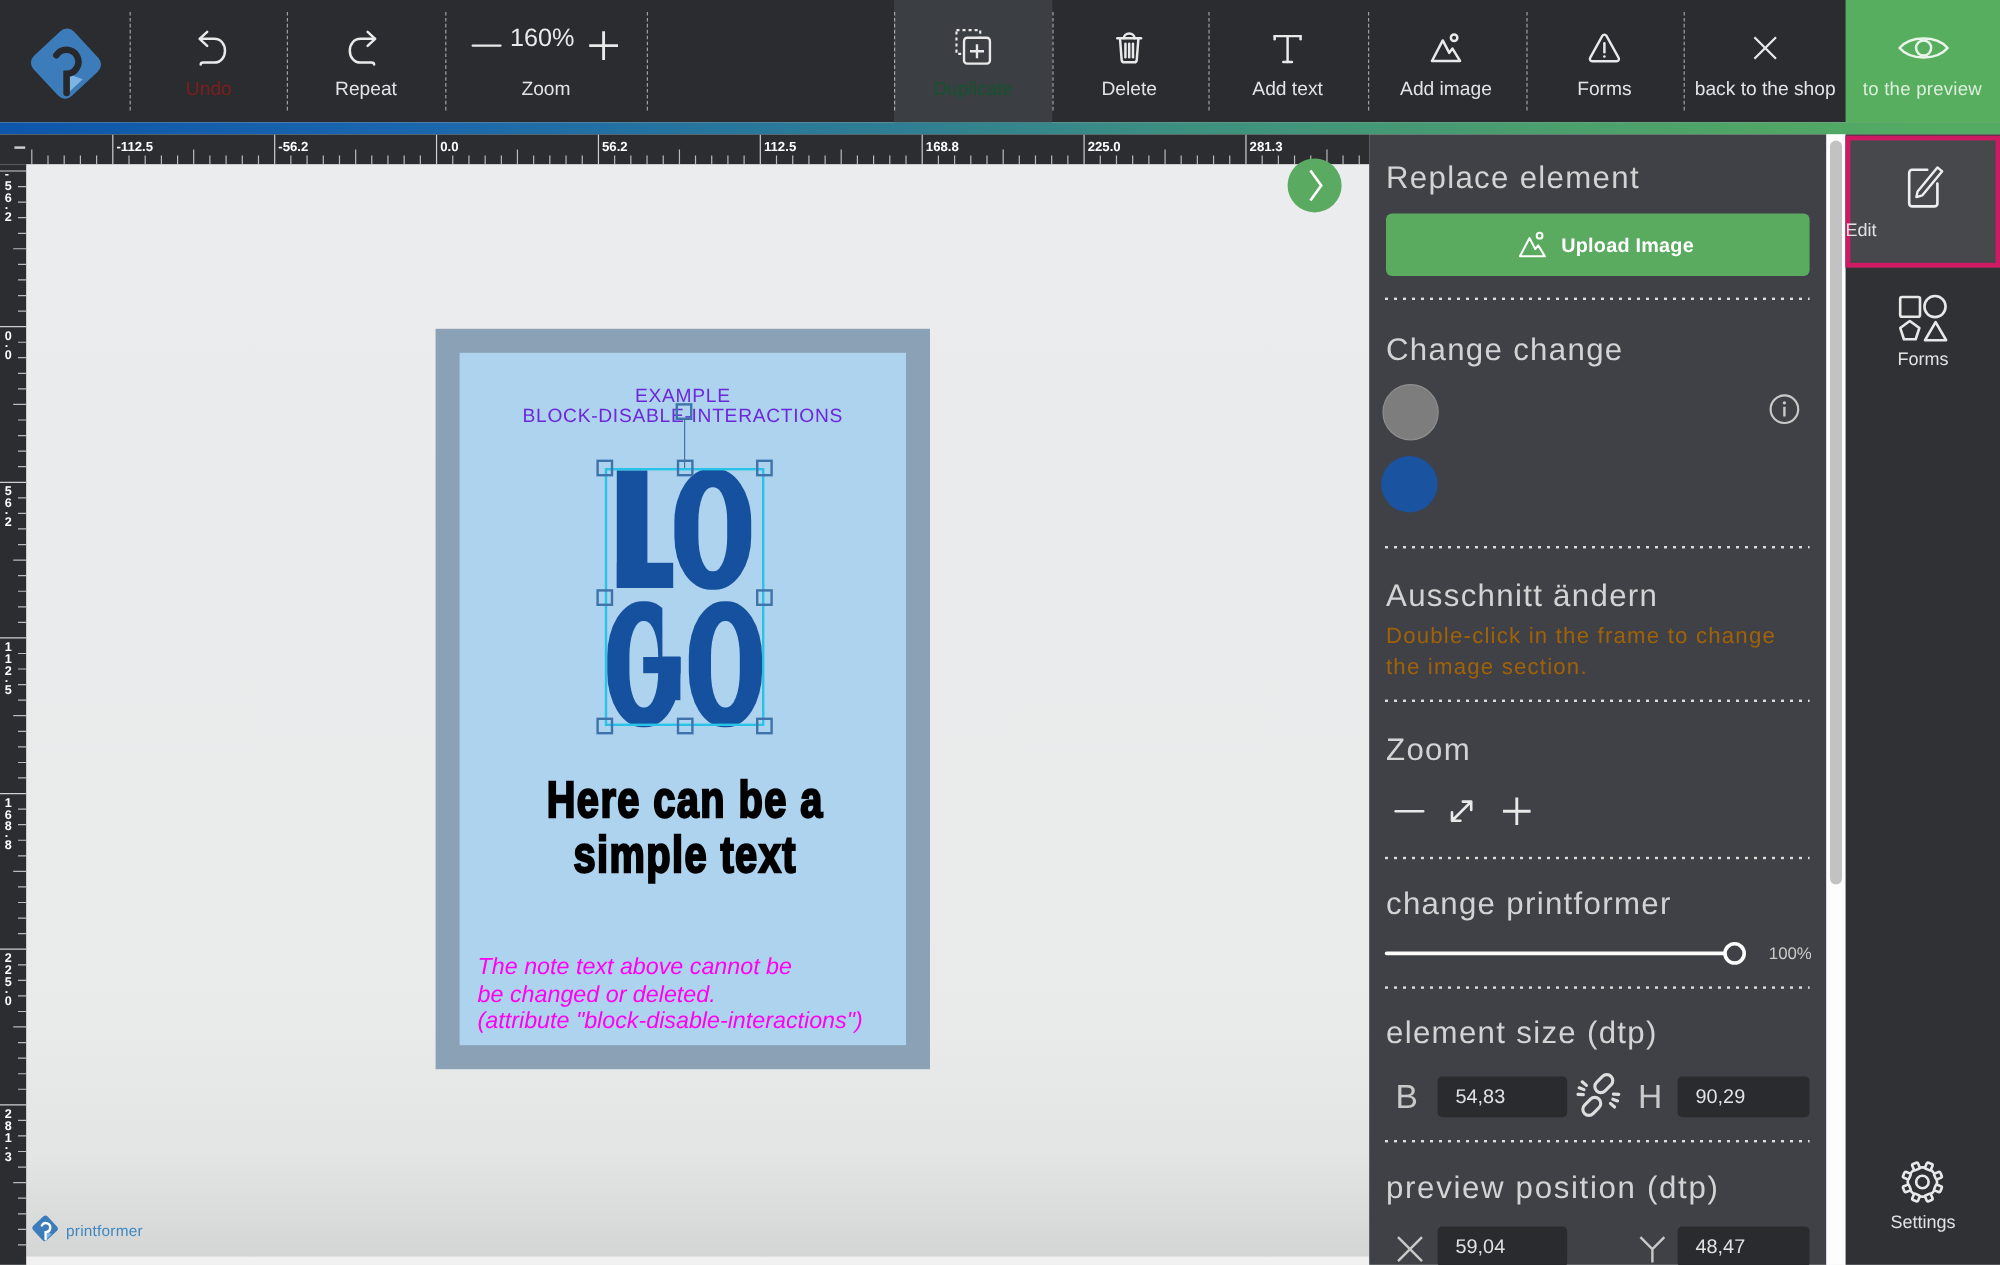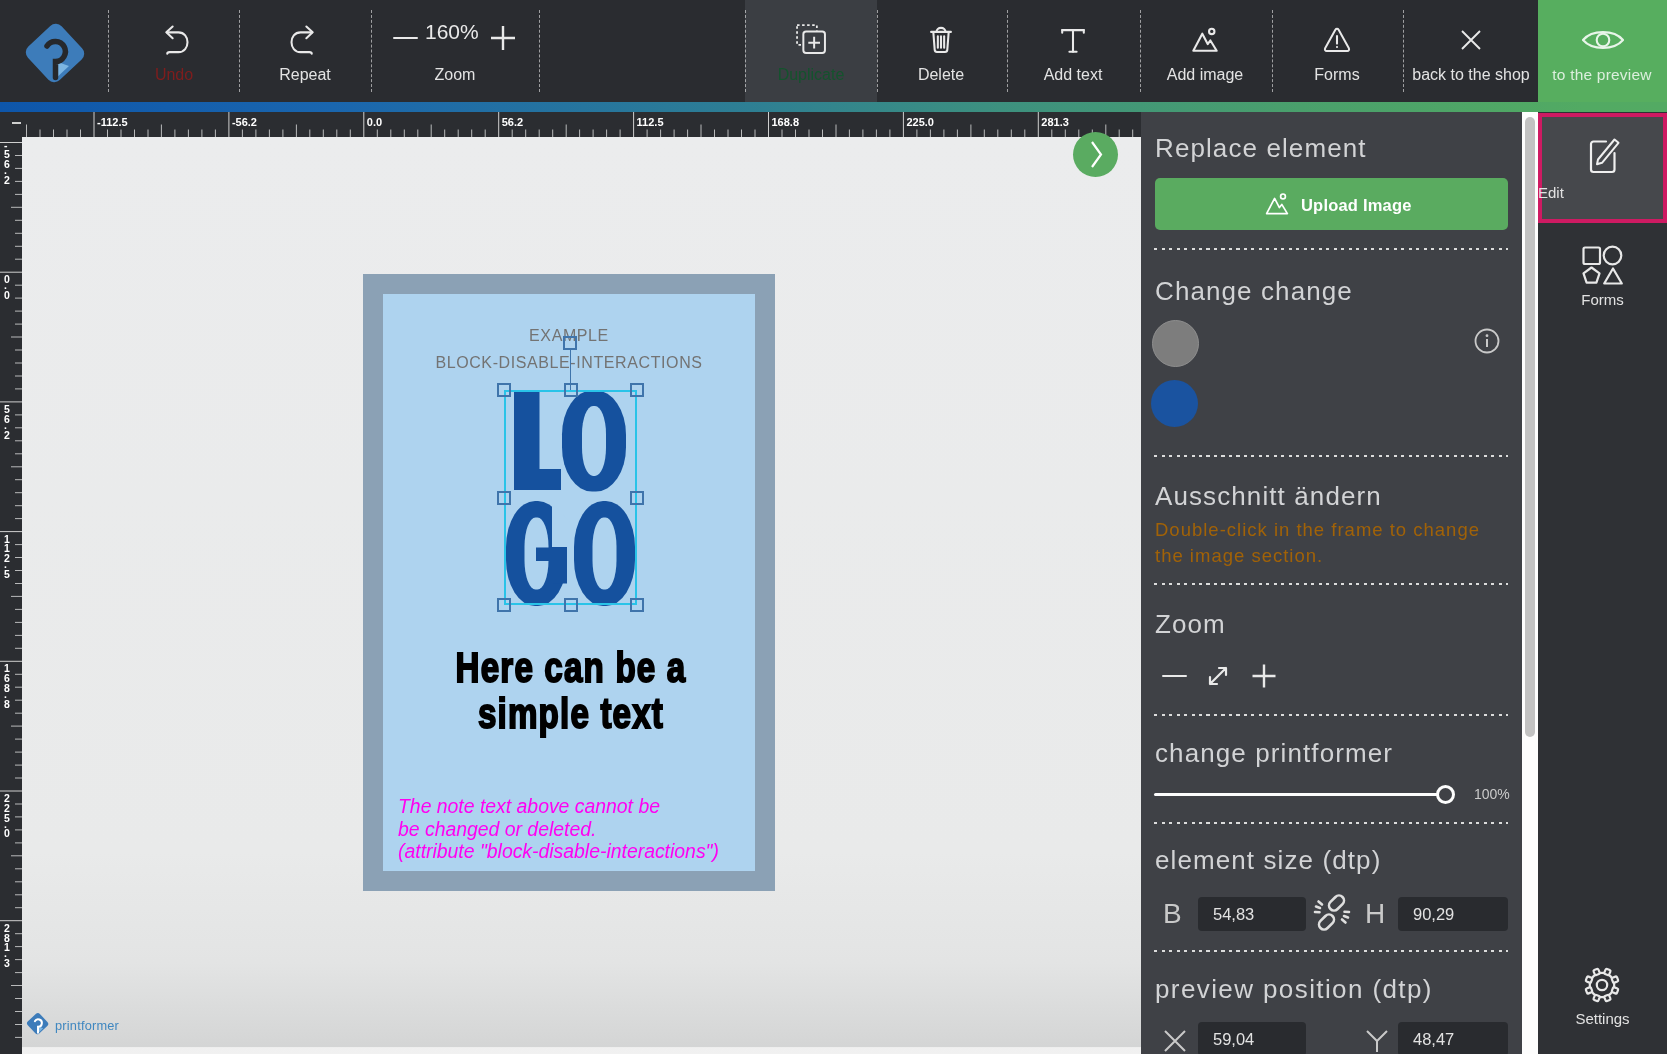--- a/index.html
+++ b/index.html
@@ -281,21 +281,21 @@
       <text x="4" y="794.7" font-size="10.5" font-weight="bold" fill="#ffffff">2</text>
       <text x="4" y="804.5" font-size="10.5" font-weight="bold" fill="#ffffff">8</text>
       <text x="4" y="814.3" font-size="10.5" font-weight="bold" fill="#ffffff">1</text>
       <text x="4" y="820.3" font-size="10.5" font-weight="bold" fill="#ffffff">.</text>
       <text x="4" y="830.1" font-size="10.5" font-weight="bold" fill="#ffffff">3</text>
     </svg>
   </div>
 <div style="position:absolute;left:22px;top:137px;width:1119px;height:917px;background:linear-gradient(180deg,#ebeced 0%,#e9eaea 78%,#e3e4e4 90%,#d4d5d5 99.2%,#f0f0f0 99.3%,#f1f1f1 100%)"></div>
 <div style="position:absolute;left:363px;top:274px;width:412px;height:617px;background:#8ba1b5"></div>
 <div style="position:absolute;left:383px;top:294px;width:372px;height:577px;background:#aed3ef"></div>
-<div style="position:absolute;left:383px;top:322px;width:372px;text-align:center;font-size:16px;letter-spacing:0.6px;line-height:27px;color:#737373">EXAMPLE<br>BLOCK-DISABLE-INTERACTIONS</div>
+<div style="position:absolute;left:383px;top:322px;width:372px;text-align:center;font-size:16px;letter-spacing:0.6px;line-height:17px;color:#6d28d9">EXAMPLE<br>BLOCK-DISABLE-INTERACTIONS</div>
 <svg width="700" height="700" style="position:absolute;left:0;top:0;pointer-events:none">
     <rect x="514" y="392" width="25.5" height="98" fill="#15519e"></rect>
     <rect x="514" y="469" width="47" height="21" fill="#15519e"></rect>
     <rect x="562" y="390.5" width="64" height="101" rx="30" ry="44" fill="#15519e"></rect>
     <rect x="582" y="406" width="24" height="70" rx="11" ry="28" fill="#aed3ef"></rect>
     <rect x="506" y="501" width="61" height="105" rx="29" ry="46" fill="#15519e"></rect>
     <rect x="524.5" y="517.5" width="24" height="72" rx="11" ry="29" fill="#aed3ef"></rect>
     <polygon points="552,503 570,522 570,547 552,547" fill="#aed3ef"></polygon>
     <rect x="536" y="547.5" width="31" height="13.5" fill="#15519e"></rect>
     <rect x="553" y="547.5" width="14" height="36" fill="#15519e"></rect>

